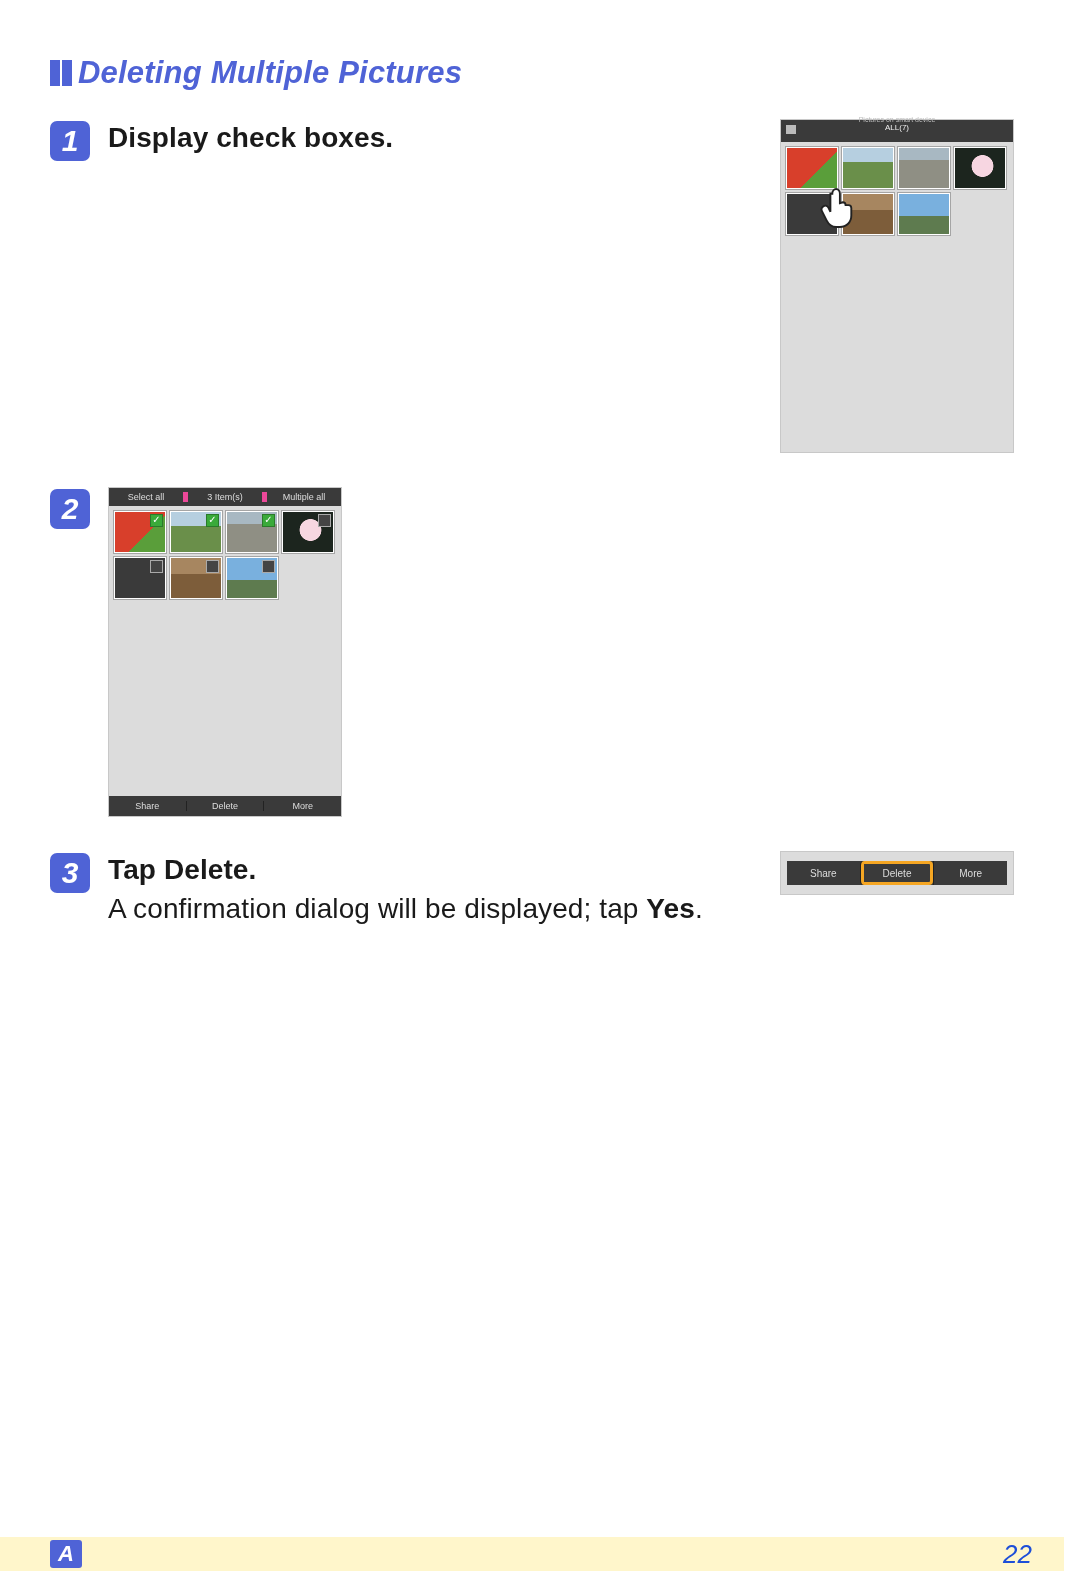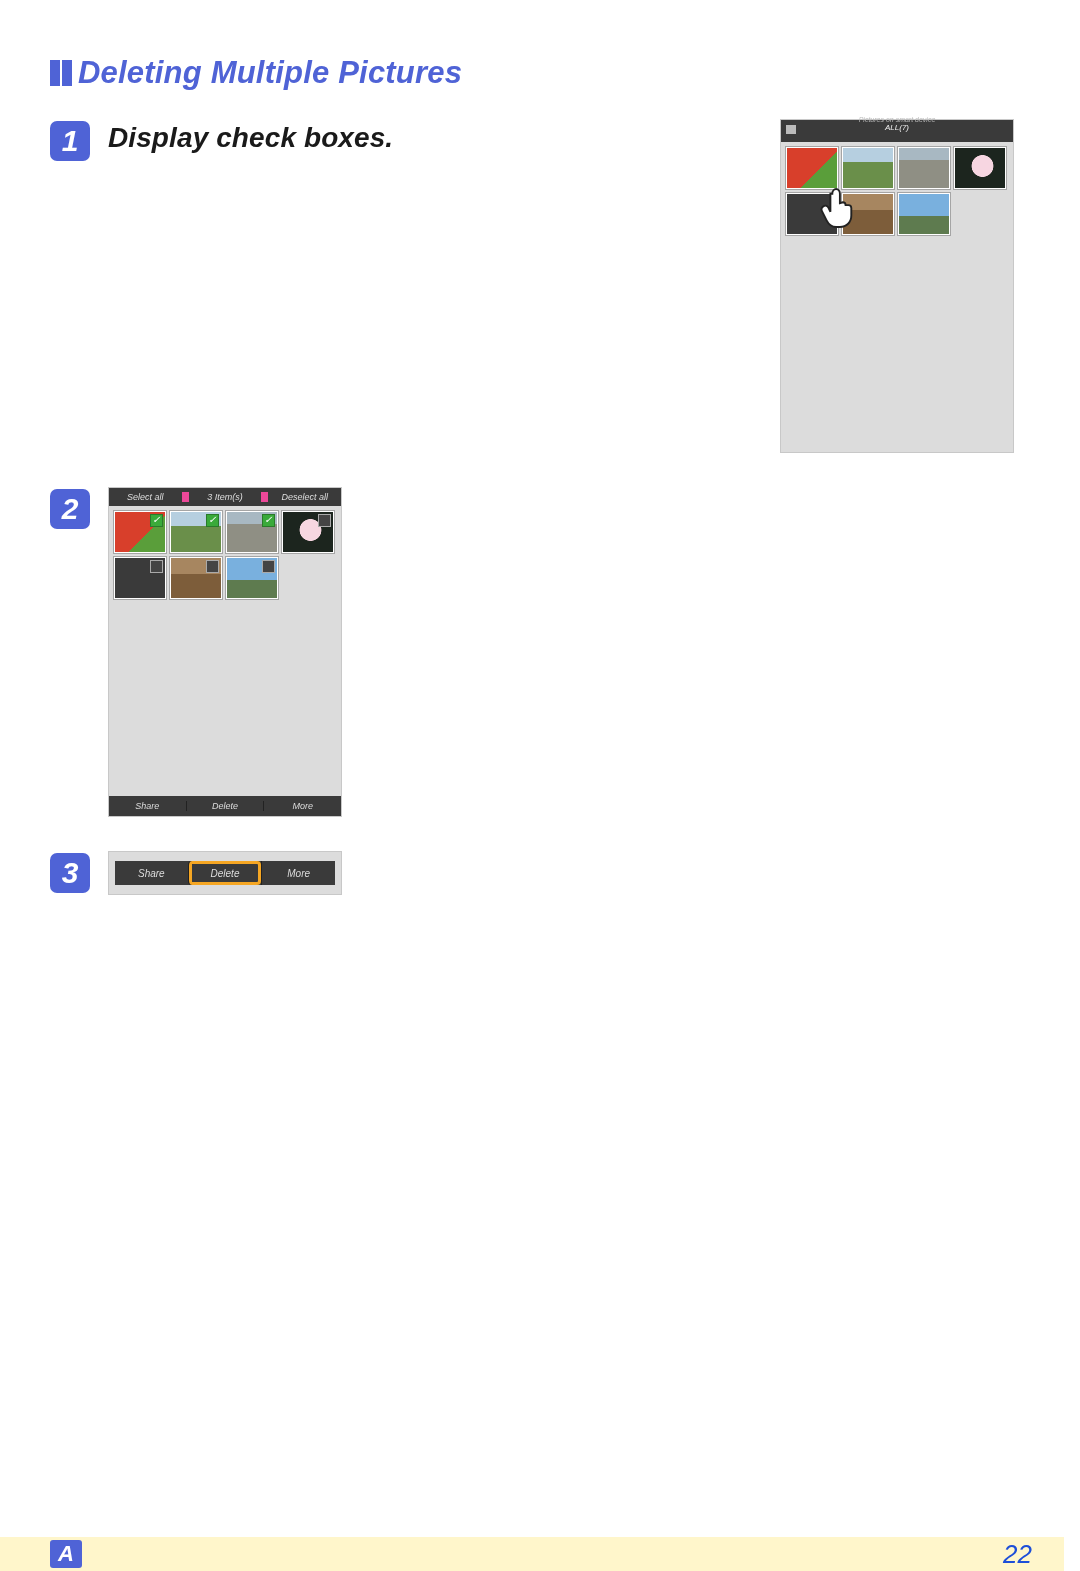--- a/index.html
+++ b/index.html
@@ -64,21 +64,20 @@
     align-items: center;
     justify-content: center;
     line-height: 1;
     margin-top: 2px;
   }
   .step-body {
     flex: 1 1 auto;
     display: flex;
     gap: 22px;
     align-items: flex-start;
-    font-style: italic;
   }
   .step-text {
     flex: 1 1 auto;
     font-size: 28px;
     line-height: 1.38;
     text-align: justify;
     letter-spacing: 0.1px;
   }
   .step-text .headline {
     font-weight: 700;
@@ -175,21 +174,21 @@
     display: flex;
     font-size: 9px;
     height: 18px;
     align-items: center;
   }
   .phone-topbar > div {
     flex: 1;
     text-align: center;
     padding: 0 2px;
   }
-  .phone-topbar > div + div { border-left: 7px solid #ec4899; }
+  .phone-topbar > div + div { border-left: 5px solid #ec4899; }
 
   .phone-bottombar {
     background: #3a3a3a;
     color: #ddd;
     display: flex;
     font-size: 9px;
     height: 20px;
     align-items: center;
   }
   .phone-bottombar > div {
@@ -308,21 +307,21 @@
   </div>
 
   <div class="step">
     <div class="step-num">2</div>
     <div class="step-body">
       <div class="step-fig">
         <div class="phone">
           <div class="phone-topbar">
             <div>Select all</div>
             <div>3 Item(s)</div>
-            <div>Deselect all</div>
+            <div>Multiple all</div>
           </div>
           <div class="phone-body tall2">
             <div class="thumb-grid">
               <div class="thumb food">
                   <div class="chk on">✓</div>
                 </div>
               <div class="thumb trees">
                   <div class="chk on">✓</div>
                 </div>
               <div class="thumb tower">
@@ -348,20 +347,24 @@
             <div>More</div>
           </div>
         </div>
       </div>
     </div>
   </div>
 
   <div class="step">
     <div class="step-num">3</div>
     <div class="step-body">
+      <div class="step-text">
+        <span class="headline"><span>Tap </span><b>Delete</b><span>.</span></span><br>
+        <span>A confirmation dialog will be displayed; tap </span><b>Yes</b><span>.</span>
+      </div>
       <div class="step-fig">
         <div class="bar-wrap">
           <div class="bar-inner">
             <div>Share</div>
             <div class="hi">Delete</div>
             <div>More</div>
           </div>
         </div>
       </div>
     </div>

